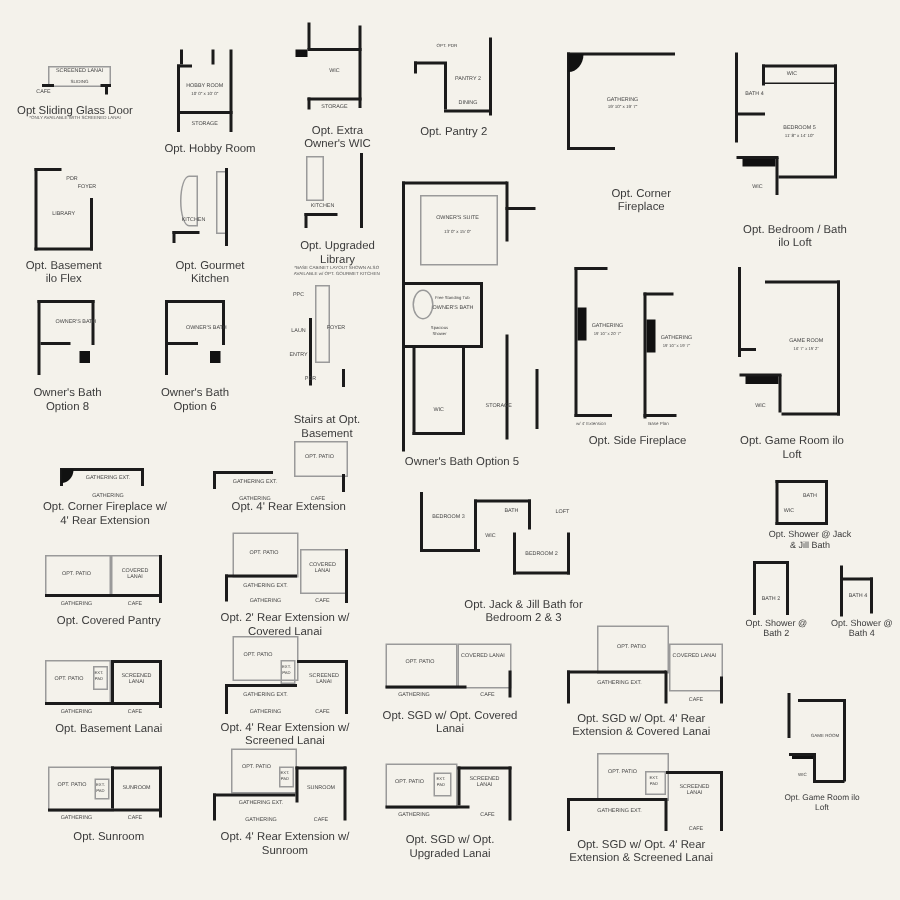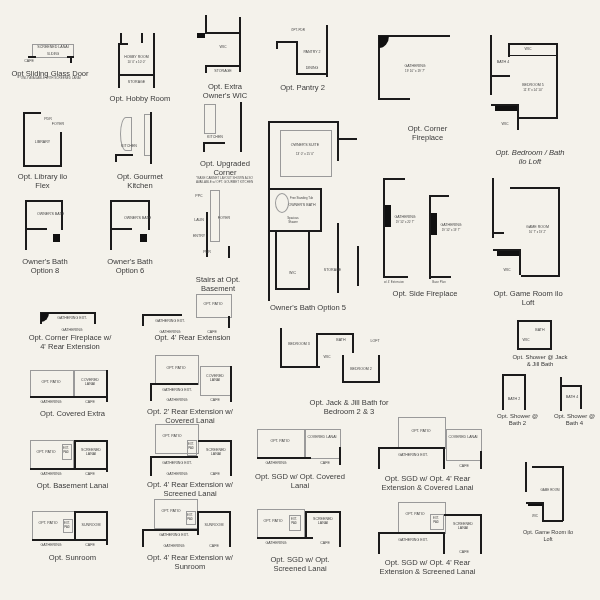--- a/index.html
+++ b/index.html
@@ -84,51 +84,51 @@
   <div class="fp" style="left:12px;top:70px;width:22px;height:6px;"></div>
   <div class="w" style="left:8px;top:69px;width:28px;height:2px;"></div>
   <div class="w" style="left:34px;top:70px;width:2px;height:25px;"></div>
   <div class="w" style="left:36px;top:82px;width:39px;height:2px;"></div>
   <div class="room" style="left:30px;top:12px;width:30px;">WIC</div>
   <div class="room" style="left:10px;top:25px;width:20px;">BATH 4</div>
   <div class="room" style="left:30px;top:48px;width:40px;">BEDROOM 5</div>
   <div class="room" style="left:30px;top:53px;width:40px;font-size:3px;">11' 8" x 14' 10"</div>
   <div class="room" style="left:12px;top:87px;width:20px;">WIC</div>
 </div>
-<div class="cap" style="left:495px;top:148px;width:70px;white-space:normal;font-style:italic;">Opt. Bedroom / Bath ilo Loft</div>
+<div class="cap" style="left:495px;top:148px;width:70px;white-space:normal;">Opt. Bedroom / Bath ilo Loft</div>
 
 <div class="opt" style="left:20px;top:112px;width:45px;height:55px;">
   <div class="w" style="left:3px;top:0px;width:2px;height:55px;"></div>
   <div class="w" style="left:3px;top:0px;width:18px;height:1.5px;"></div>
   <div class="w" style="left:40px;top:20px;width:2px;height:35px;"></div>
   <div class="w" style="left:3px;top:53px;width:39px;height:1.5px;"></div>
   <div class="room" style="left:22px;top:5px;width:12px;">PDR</div>
   <div class="room" style="left:30px;top:10px;width:16px;">FOYER</div>
   <div class="room" style="left:5px;top:28px;width:35px;">LIBRARY</div>
 </div>
-<div class="cap" style="left:15px;top:172px;width:55px;white-space:normal;">Opt. Library ilo Flex</div>
+<div class="cap" style="left:15px;top:172px;width:55px;white-space:normal;">Opt. Basement ilo Flex</div>
 
 <div class="opt" style="left:112px;top:112px;width:45px;height:55px;">
   <div class="l" style="left:8px;top:5px;width:10px;height:32px;border-radius:50% 0 0 50%;"></div>
   <div class="l" style="left:32px;top:2px;width:5px;height:40px;"></div>
   <div class="w" style="left:38px;top:0px;width:2px;height:52px;"></div>
   <div class="w" style="left:3px;top:42px;width:18px;height:2px;"></div>
   <div class="w" style="left:3px;top:42px;width:2px;height:8px;"></div>
   <div class="room" style="left:2px;top:32px;width:30px;">KITCHEN</div>
 </div>
 <div class="cap" style="left:105px;top:172px;width:70px;white-space:normal;">Opt. Gourmet Kitchen</div>
 
 <div class="opt" style="left:198px;top:102px;width:45px;height:55px;">
   <div class="l" style="left:6px;top:2px;width:10px;height:28px;"></div>
   <div class="w" style="left:42px;top:0px;width:2px;height:50px;"></div>
   <div class="w" style="left:5px;top:40px;width:22px;height:2px;"></div>
   <div class="w" style="left:5px;top:40px;width:2px;height:10px;"></div>
   <div class="room" style="left:6px;top:33px;width:22px;">KITCHEN</div>
 </div>
-<div class="cap" style="left:195px;top:159px;width:60px;white-space:normal;">Opt. Upgraded Corner</div>
+<div class="cap" style="left:195px;top:159px;width:60px;white-space:normal;">Opt. Upgraded Library</div>
 <div class="sub" style="left:192px;top:177px;width:65px;white-space:normal;">*BASE CABINET LAYOUT SHOWN ALSO AVAILABLE w/ OPT. GOURMET KITCHEN</div>
 
 <div class="opt" style="left:265px;top:118px;width:100px;height:190px;">
   <div class="w" style="left:3px;top:3px;width:2px;height:180px;"></div>
   <div class="w" style="left:3px;top:3px;width:70px;height:2px;"></div>
   <div class="w" style="left:72px;top:3px;width:2px;height:40px;"></div>
   <div class="w" style="left:72px;top:20px;width:20px;height:2px;"></div>
   <div class="l" style="left:15px;top:12px;width:50px;height:45px;"></div>
   <div class="room" style="left:15px;top:25px;width:50px;">OWNER'S SUITE</div>
   <div class="room" style="left:15px;top:34px;width:50px;font-size:3px;">13' 0" x 15' 0"</div>
@@ -266,21 +266,21 @@
 <div class="opt" style="left:30px;top:360px;width:85px;height:45px;">
   <div class="l" style="left:0px;top:10px;width:42px;height:26px;"></div>
   <div class="room" style="left:2px;top:20px;width:38px;">OPT. PATIO</div>
   <div class="l" style="left:44px;top:10px;width:32px;height:26px;"></div>
   <div class="room" style="left:46px;top:18px;width:28px;white-space:normal;">COVERED LANAI</div>
   <div class="w" style="left:0px;top:36px;width:76px;height:1.5px;"></div>
   <div class="w" style="left:76px;top:10px;width:2px;height:32px;"></div>
   <div class="room" style="left:6px;top:40px;width:30px;">GATHERING</div>
   <div class="room" style="left:50px;top:40px;width:20px;">CAFE</div>
 </div>
-<div class="cap" style="left:30px;top:409px;width:85px;">Opt. Covered Extra</div>
+<div class="cap" style="left:30px;top:409px;width:85px;">Opt. Covered Pantry</div>
 
 <div class="opt" style="left:150px;top:350px;width:85px;height:60px;">
   <div class="l" style="left:5px;top:5px;width:42px;height:28px;"></div>
   <div class="room" style="left:7px;top:16px;width:38px;">OPT. PATIO</div>
   <div class="l" style="left:50px;top:16px;width:30px;height:28px;"></div>
   <div class="room" style="left:52px;top:24px;width:26px;white-space:normal;">COVERED LANAI</div>
   <div class="w" style="left:0px;top:33px;width:2px;height:18px;"></div>
   <div class="w" style="left:0px;top:33px;width:48px;height:2px;"></div>
   <div class="w" style="left:80px;top:16px;width:2px;height:36px;"></div>
   <div class="room" style="left:8px;top:38px;width:38px;">GATHERING EXT.</div>
@@ -400,21 +400,21 @@
   <div class="l" style="left:34px;top:10px;width:10px;height:14px;"></div>
   <div class="room" style="left:34px;top:12px;width:10px;font-size:2.8px;white-space:normal;">EXT. PAD</div>
   <div class="w" style="left:50px;top:6px;width:36px;height:1.5px;"></div>
   <div class="w" style="left:50px;top:6px;width:1.5px;height:26px;"></div>
   <div class="w" style="left:84px;top:6px;width:2px;height:36px;"></div>
   <div class="room" style="left:54px;top:12px;width:28px;white-space:normal;">SCREENED LANAI</div>
   <div class="w" style="left:2px;top:32px;width:56px;height:1.5px;"></div>
   <div class="room" style="left:6px;top:36px;width:30px;">GATHERING</div>
   <div class="room" style="left:60px;top:36px;width:20px;">CAFE</div>
 </div>
-<div class="cap" style="left:255px;top:555px;width:90px;white-space:normal;">Opt. SGD w/ Opt. Screened Lanai</div>
+<div class="cap" style="left:255px;top:555px;width:90px;white-space:normal;">Opt. SGD w/ Opt. Upgraded Lanai</div>
 
 <div class="opt" style="left:378px;top:500px;width:100px;height:60px;">
   <div class="l" style="left:20px;top:2px;width:46px;height:30px;"></div>
   <div class="room" style="left:22px;top:12px;width:30px;">OPT. PATIO</div>
   <div class="l" style="left:52px;top:14px;width:12px;height:14px;"></div>
   <div class="room" style="left:52px;top:16px;width:12px;font-size:2.8px;white-space:normal;">EXT. PAD</div>
   <div class="w" style="left:66px;top:14px;width:38px;height:2px;"></div>
   <div class="w" style="left:102px;top:14px;width:2px;height:40px;"></div>
   <div class="room" style="left:70px;top:22px;width:30px;white-space:normal;">SCREENED LANAI</div>
   <div class="w" style="left:0px;top:32px;width:2px;height:22px;"></div>

